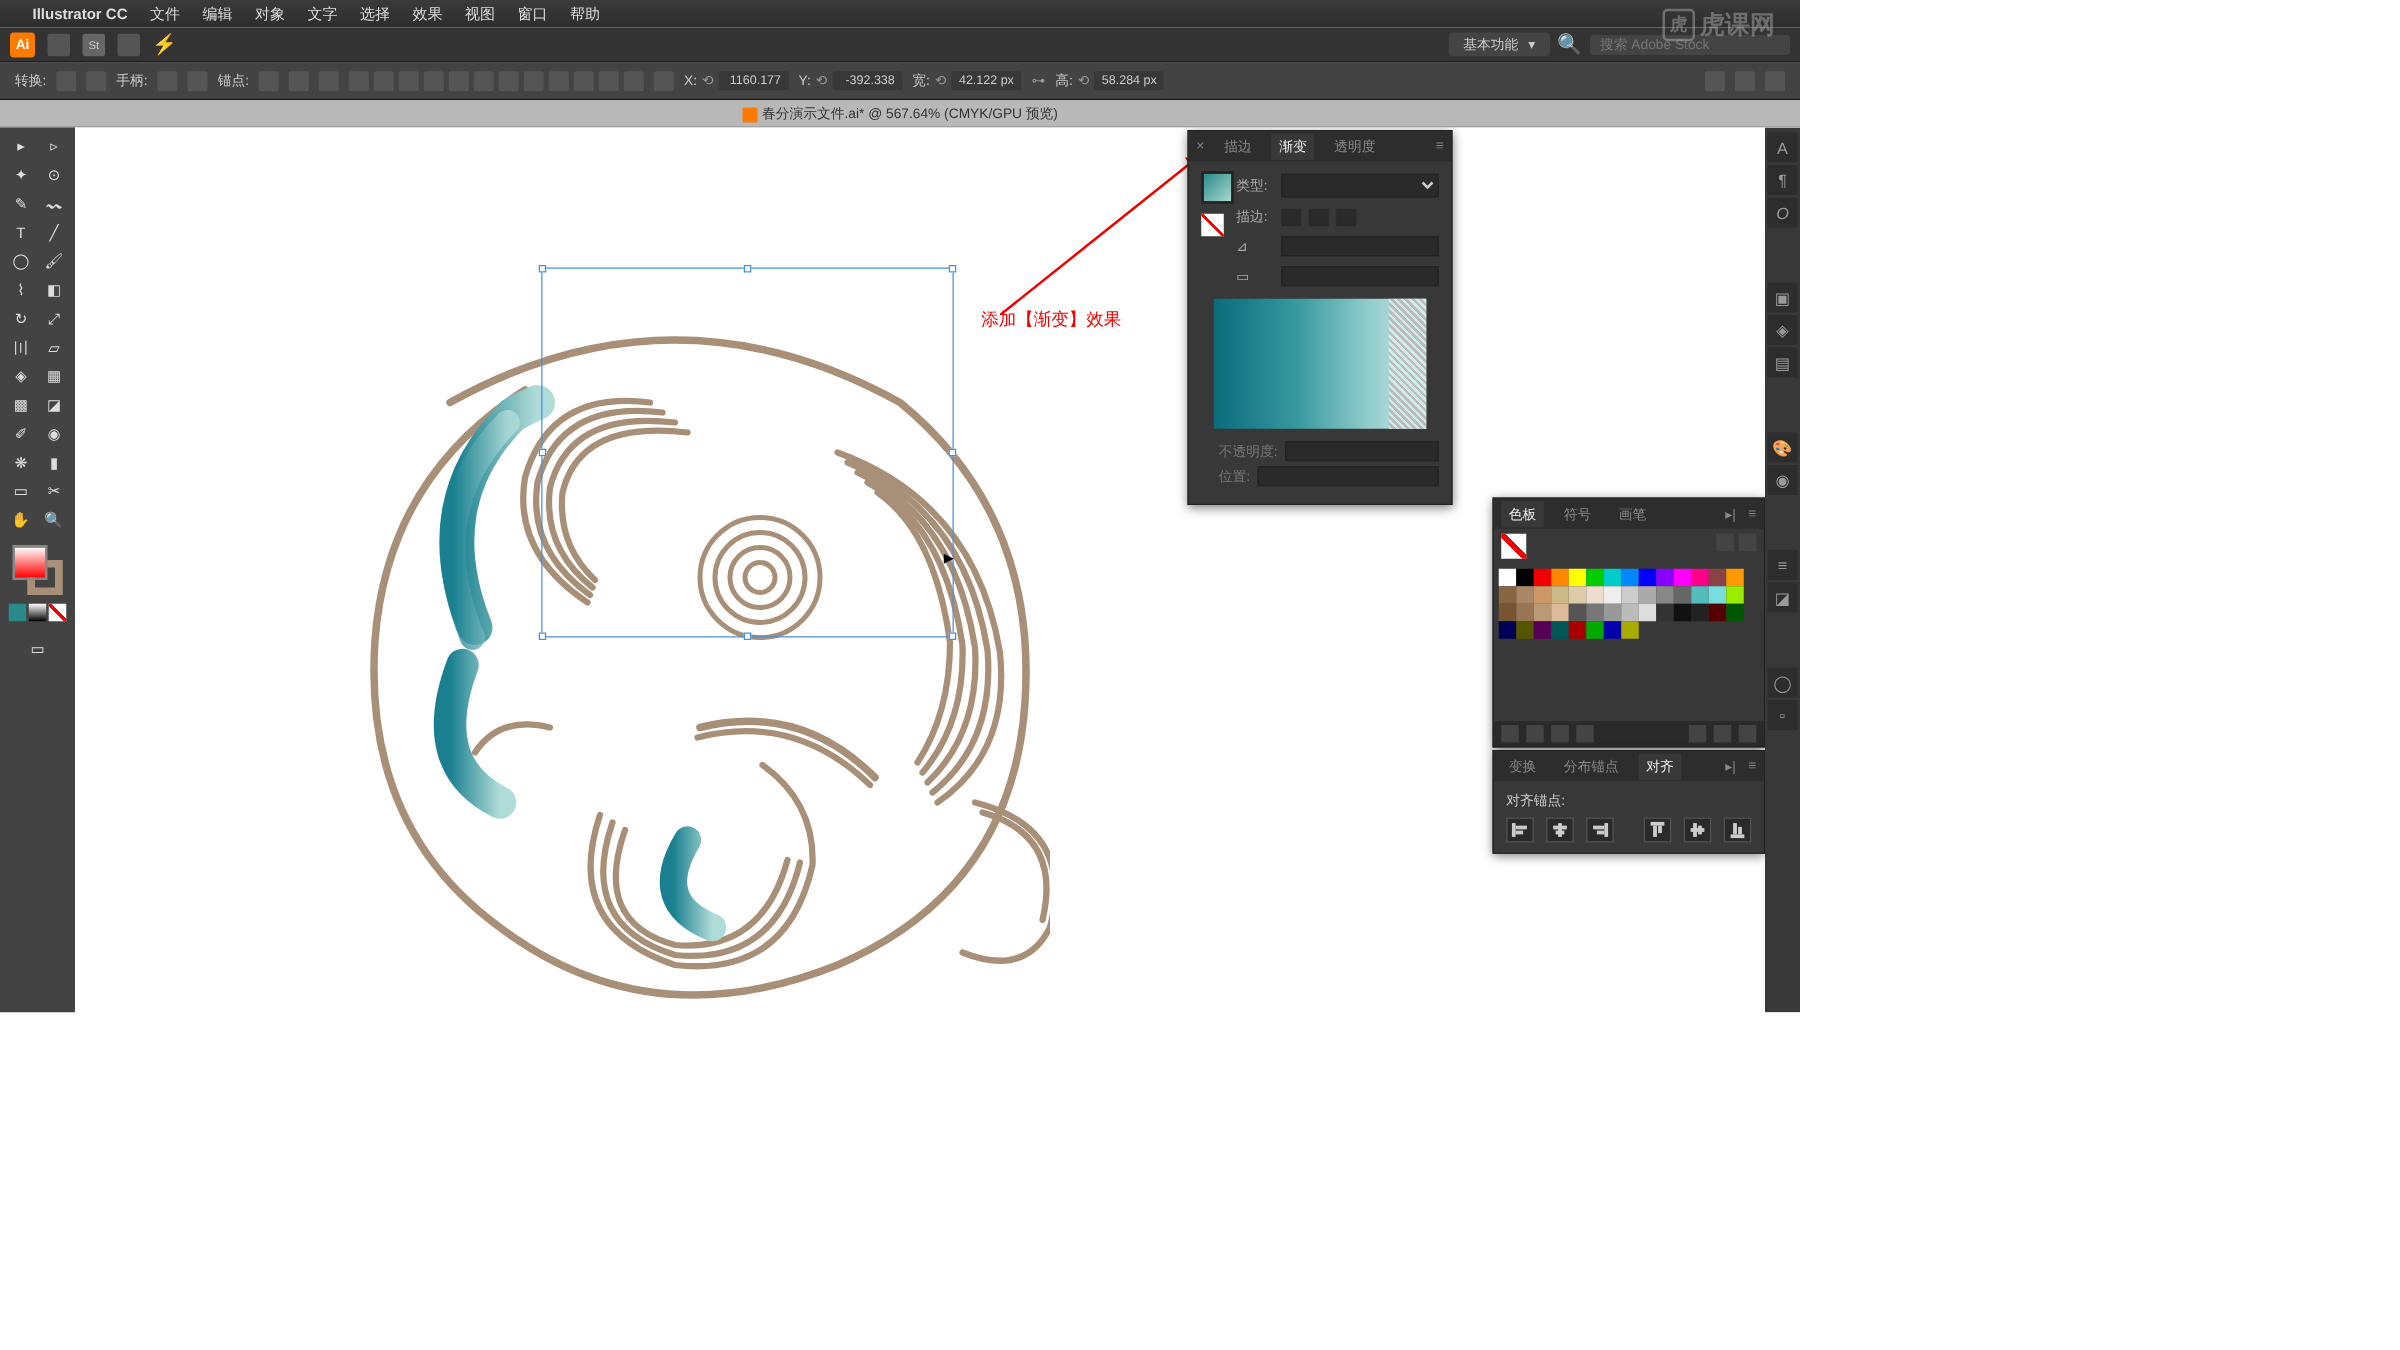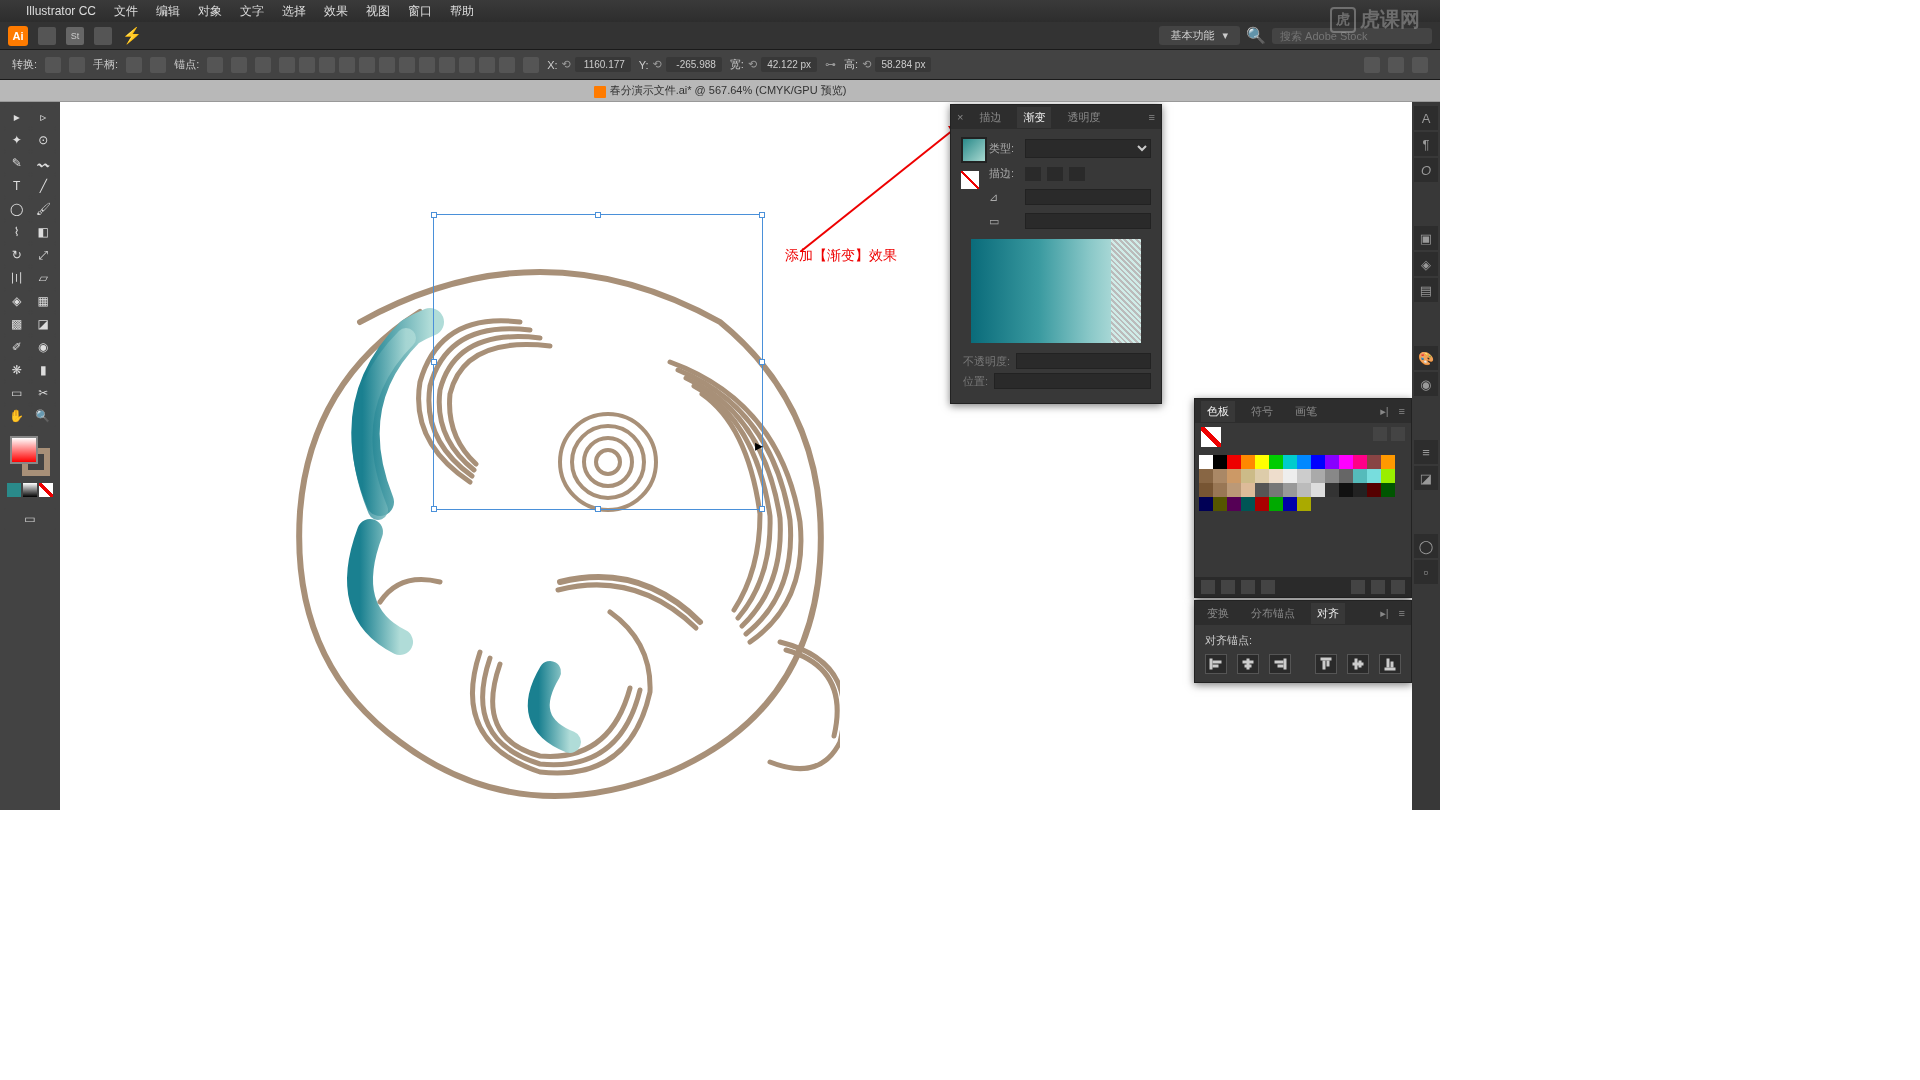--- a/index.html
+++ b/index.html
@@ -1,19 +1,19 @@
 <!DOCTYPE html>
 <html><head>
 <meta charset="utf-8">
 <style>
 *{margin:0;padding:0;box-sizing:border-box;font-family:-apple-system,"Helvetica Neue",sans-serif;user-select:none}
 body{width:1440px;height:810px;background:#fff;overflow:hidden;position:relative}
 .menubar{height:22px;background:linear-gradient(#3a3a3a,#2d2d2d);color:#ddd;display:flex;align-items:center;font-size:12px;padding:0 8px;gap:18px}
 .menubar .apple{font-size:14px}
-.menubar .appname{font-weight:400}
+.menubar .appname{font-weight:700}
 .menubar span{cursor:default}
 .appbar{height:28px;background:#333;display:flex;align-items:center;gap:10px;padding:0 8px;border-bottom:1px solid #1a1a1a}
 .appbar .ai-logo{width:20px;height:20px;background:#ff7b00;border-radius:3px;color:#fff;font-weight:700;font-size:11px;display:flex;align-items:center;justify-content:center}
 .appbar .sq{width:18px;height:18px;background:#555;border-radius:2px}
 .appbar .rightside{margin-left:auto;display:flex;align-items:center;gap:6px}
 .appbar .dropdown{background:#444;color:#ccc;padding:2px 12px;border-radius:3px;font-size:11px;display:flex;align-items:center;gap:8px}
 .appbar input{background:#444;border:none;color:#ccc;padding:2px 8px;font-size:11px;width:160px;border-radius:3px}
 .ctrlbar{height:30px;background:#434343;display:flex;align-items:center;gap:8px;padding:0 12px;font-size:11px;color:#ccc;border-bottom:1px solid #1a1a1a}
 .ctrlbar .lbl{color:#ccc}
 .ctrlbar .ico{width:16px;height:16px;background:#555;border-radius:2px}
@@ -55,21 +55,21 @@
 .panel .body{padding:10px}
 .gradpanel{left:890px;top:2px;width:212px}
 .gradpanel .grad-sw{width:26px;height:26px;background:linear-gradient(135deg,#2a8a8a,#a8d8d0);border:2px solid #222;position:absolute;left:10px;top:32px}
 .gradpanel .none-sw{width:18px;height:18px;background:#fff;position:absolute;left:10px;top:66px}
 .gradpanel .none-sw::after{content:'';position:absolute;inset:0;background:linear-gradient(to top right,transparent 45%,#e00 45%,#e00 55%,transparent 55%)}
 .gradpanel .row{display:flex;align-items:center;gap:6px;margin-bottom:8px;margin-left:28px}
 .gradpanel .row .rl{width:30px;color:#aaa}
 .gradpanel select,.gradpanel .inp{background:#2a2a2a;border:1px solid #222;color:#ccc;padding:2px 4px;font-size:10px;flex:1}
 .gradpanel .preview{width:170px;height:104px;background:linear-gradient(90deg,#0a6b7a 0%,#3a9aa0 40%,#8ac8c8 70%,#d0ece8 100%);margin:10px auto;position:relative}
 .gradpanel .preview::after{content:'';position:absolute;right:0;top:0;bottom:0;width:30px;background:repeating-linear-gradient(45deg,#d0ece8 0 2px,#bbb 2px 4px)}
-.gradpanel .botrow{display:flex;align-items:flex-end;gap:6px;color:#777;margin-bottom:4px;margin-left:2px}
+.gradpanel .botrow{display:flex;align-items:flex-end;gap:6px;color:#777;margin-bottom:4px;margin-left:14px}
 .gradpanel .botrow .inp{width:60px}
 .swatchpanel{left:1134px;top:296px;width:218px;height:200px}
 .swatchpanel .swgrid{display:flex;flex-wrap:wrap;gap:0;padding:4px}
 .swatchpanel .sw{width:14px;height:14px}
 .swatchpanel .btm{height:20px;background:#2a2a2a;display:flex;align-items:center;gap:6px;padding:0 6px;position:absolute;bottom:0;left:0;right:0}
 .swatchpanel .btm .i{width:14px;height:14px;background:#444}
 .alignpanel{left:1134px;top:498px;width:218px}
 .alignpanel .sect{padding:8px 10px}
 .alignpanel .sectlbl{font-size:11px;color:#ccc;margin-bottom:6px}
 .alignpanel .btns{display:flex;gap:10px}
@@ -142,21 +142,21 @@
   </div>
   <div class="ico"></div>
   <div class="field">
       <span>X:</span>
       <span style="color:#999">⟲</span>
       <span class="val">1160.177</span>
     </div>
   <div class="field">
       <span>Y:</span>
       <span style="color:#999">⟲</span>
-      <span class="val">-265.988</span>
+      <span class="val">-392.338</span>
     </div>
   <div class="field">
       <span>宽:</span>
       <span style="color:#999">⟲</span>
       <span class="val">42.122 px</span>
     </div>
   <span style="color:#999">⊶</span>
   <div class="field">
       <span>高:</span>
       <span style="color:#999">⟲</span>

